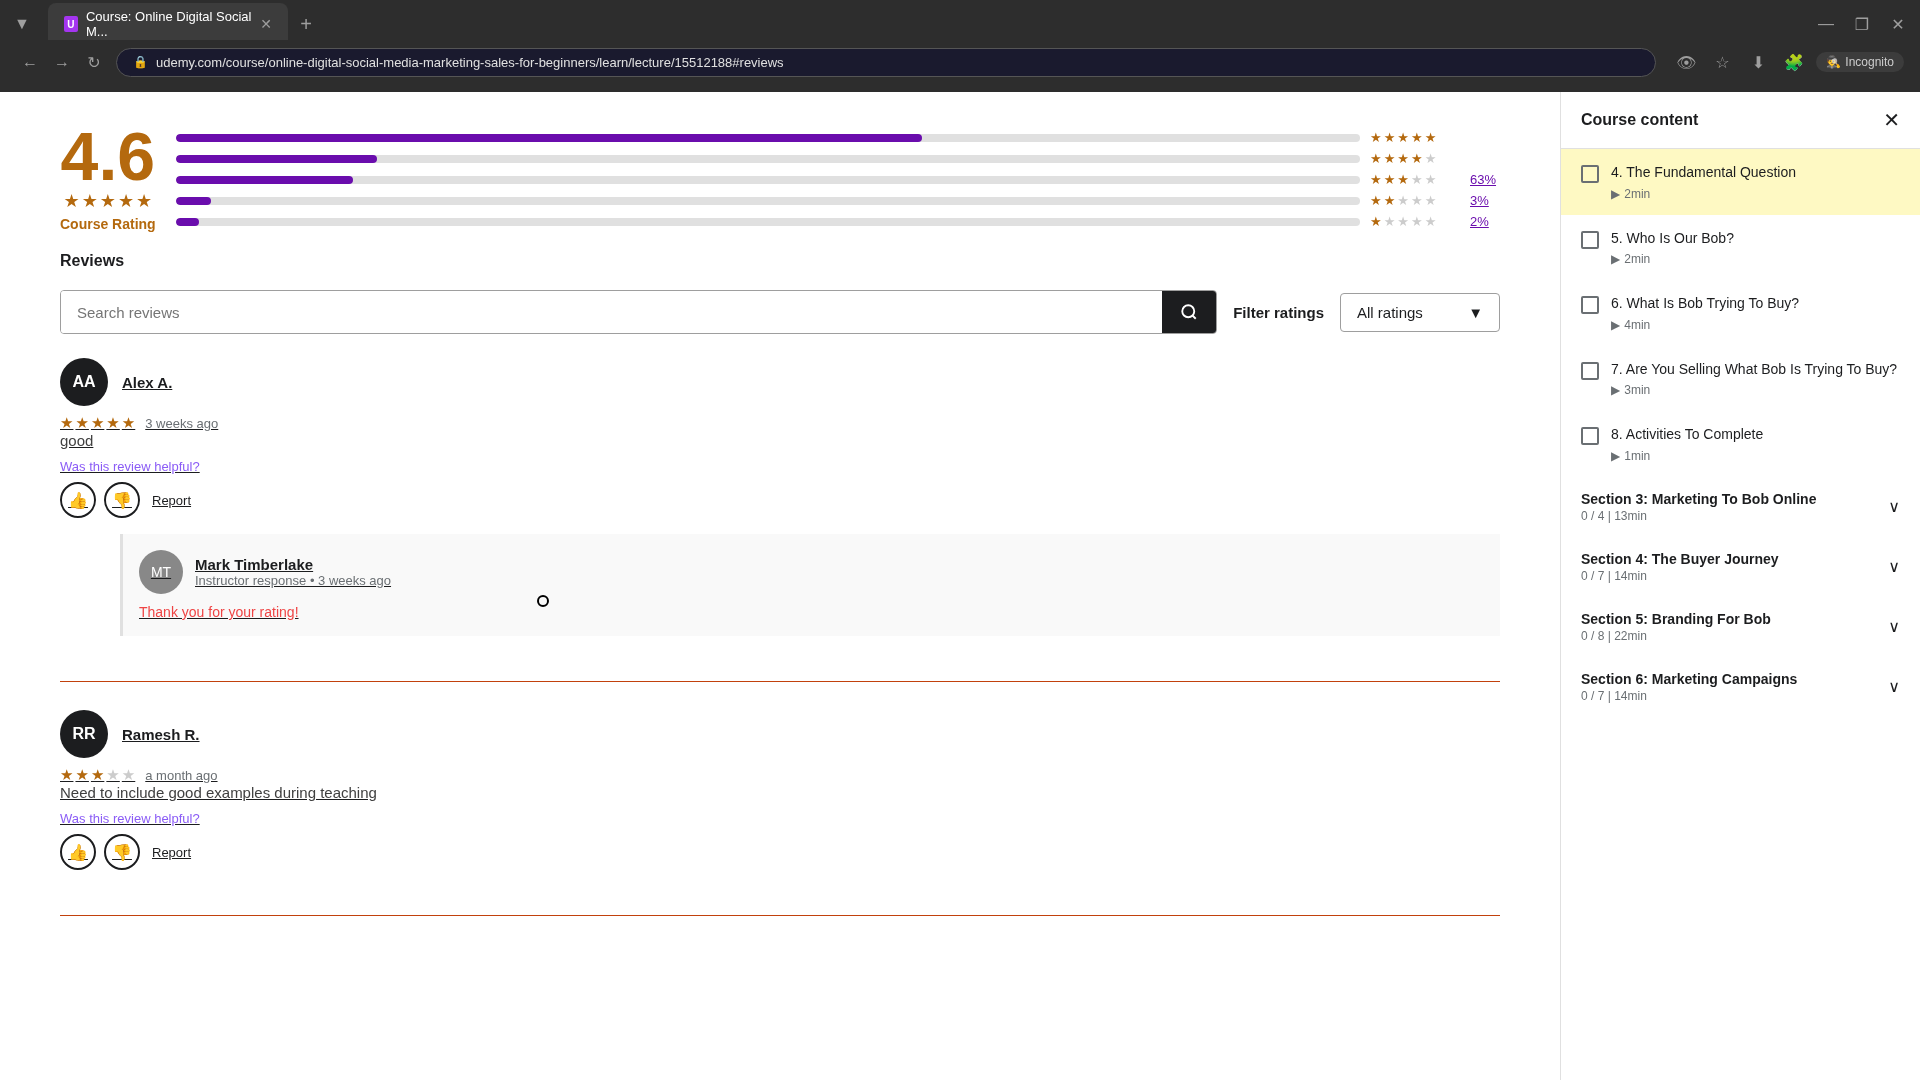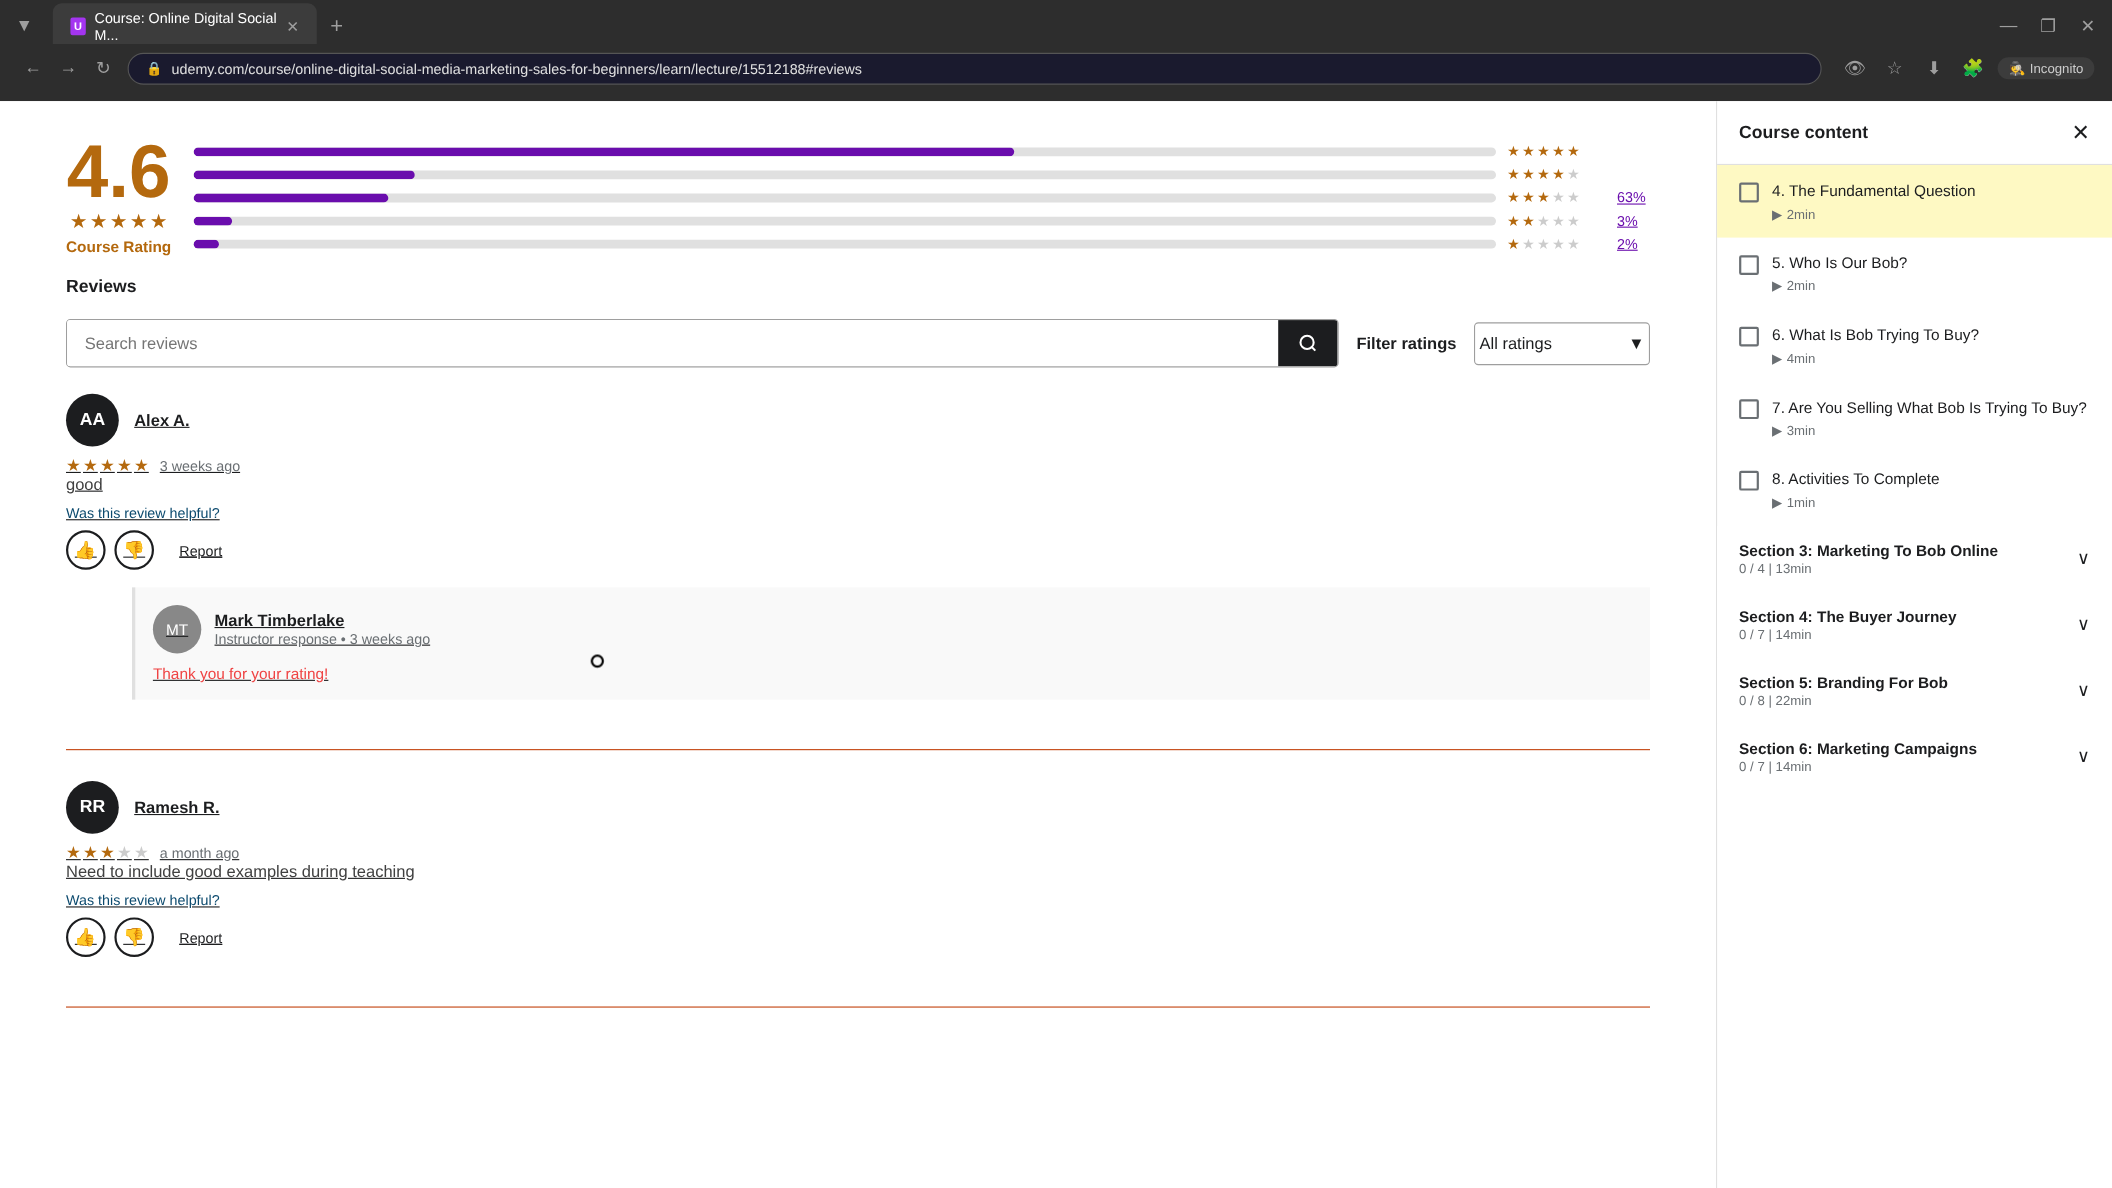--- a/index.html
+++ b/index.html
@@ -282,21 +282,21 @@
     }
     .filter-label {
       font-size: 15px;
       font-weight: 600;
       color: #1c1d1f;
       white-space: nowrap;
     }
     .filter-select {
       border: 1px solid #9e9e9e;
       border-radius: 4px;
-      padding: 10px 4px;
+      padding: 10px 16px;
       font-size: 15px;
       min-width: 160px;
       background: #fff;
       cursor: pointer;
       display: flex;
       align-items: center;
       justify-content: space-between;
       gap: 8px;
     }
 
@@ -326,41 +326,41 @@
     .reviewer-info { display: flex; flex-direction: column; }
     .reviewer-name { font-size: 15px; font-weight: 700; color: #1c1d1f; }
     .review-meta {
       display: flex;
       align-items: center;
       gap: 10px;
       margin-top: 4px;
     }
     .review-time { font-size: 13px; color: #6a6f73; }
     .review-text { font-size: 15px; color: #404040; margin-bottom: 10px; }
-    .helpful-text { font-size: 13px; color: #0c4a6e; margin-bottom: 8px; }
+    .helpful-text { font-size: 13px; color: #8b5cf6; margin-bottom: 8px; }
     .helpful-actions {
       display: flex;
       align-items: center;
       gap: 8px;
     }
     .helpful-btn {
       width: 36px; height: 36px;
       border-radius: 50%;
       border: 2px solid #1c1d1f;
       background: transparent;
       cursor: pointer;
       display: flex; align-items: center; justify-content: center;
       font-size: 16px;
     }
     .report-link {
       font-size: 13px;
       color: #1c1d1f;
       text-decoration: underline;
       cursor: pointer;
-      margin-left: 15px;
+      margin-left: 4px;
     }
 
     
     .instructor-response {
       margin-left: 60px;
       margin-top: 16px;
       padding: 16px;
       background: #f9f9f9;
       border-left: 3px solid #e0e0e0;
     }

